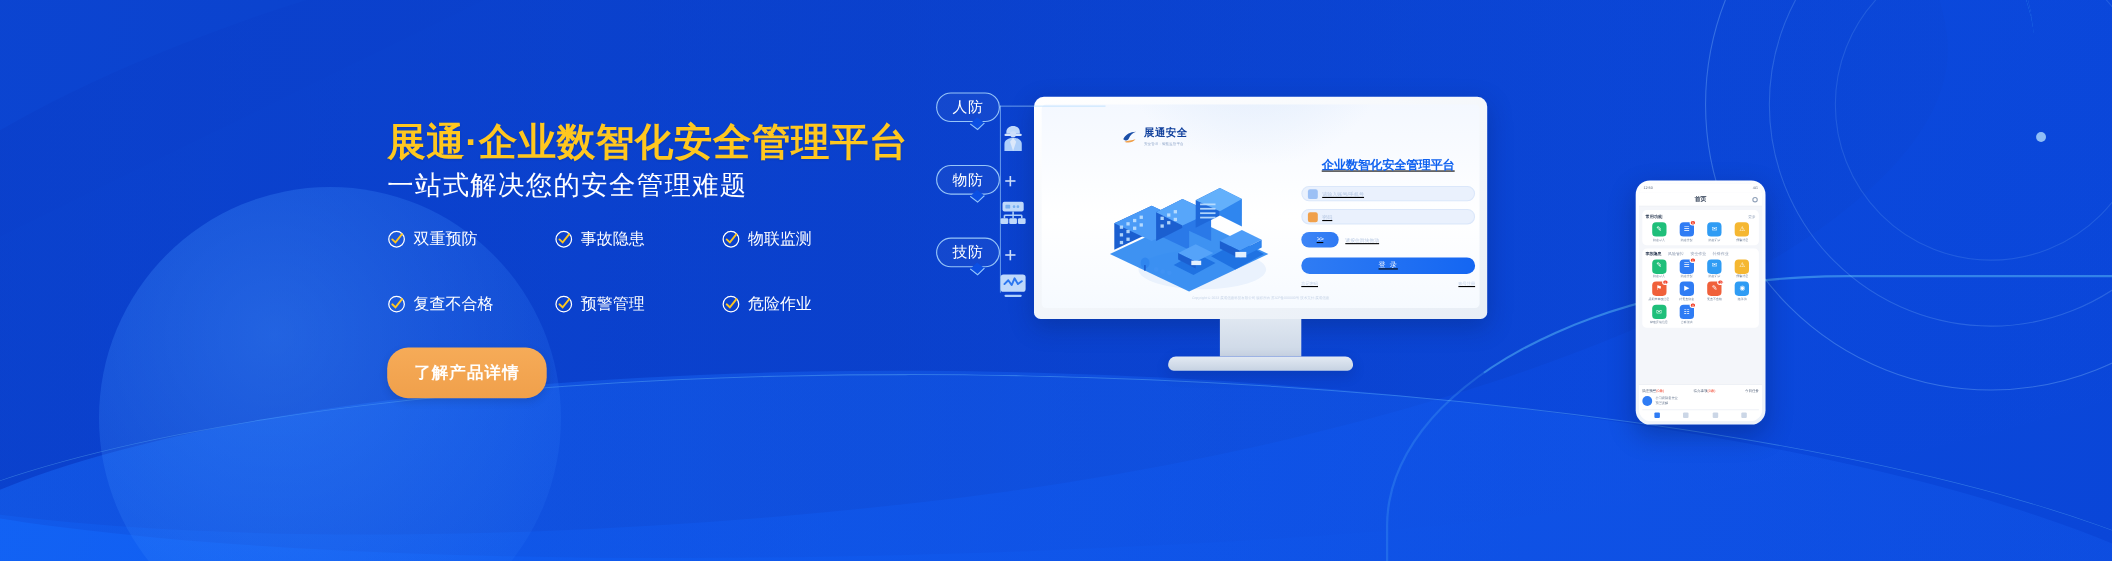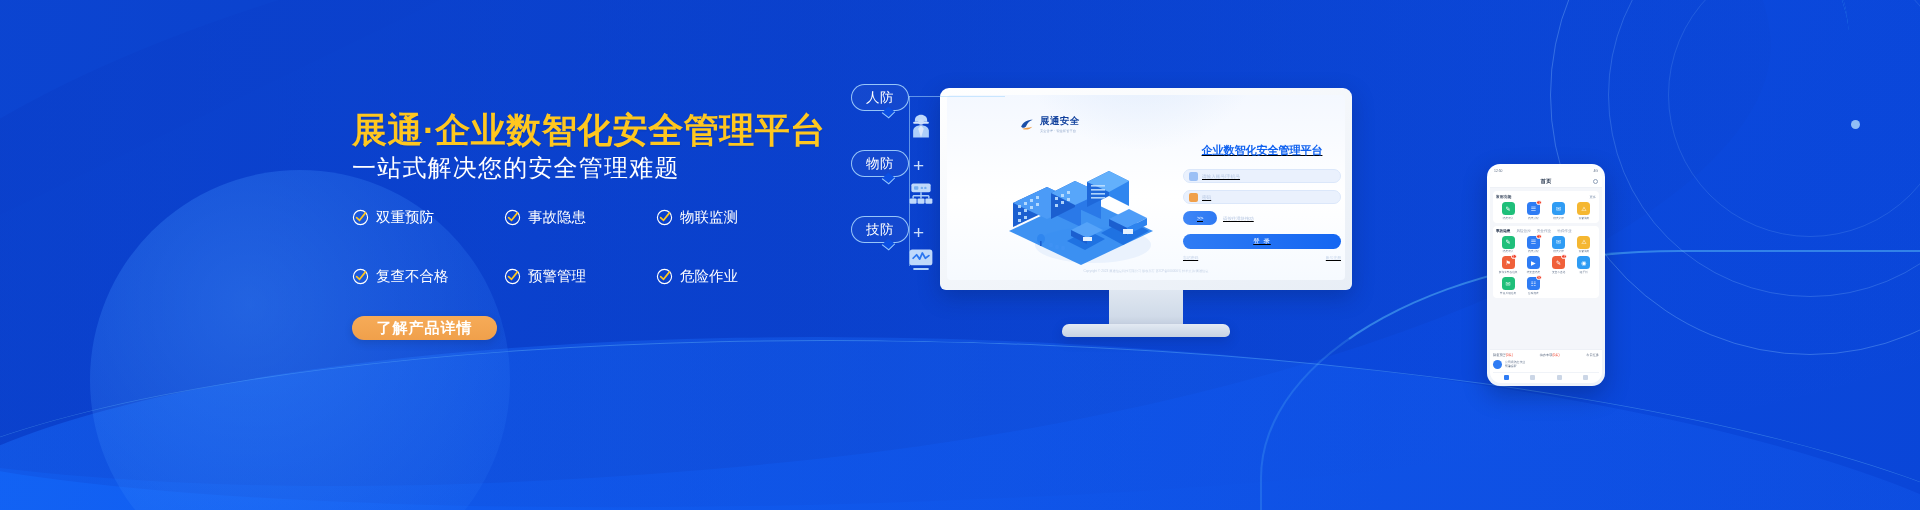--- a/index.html
+++ b/index.html
@@ -141,21 +141,21 @@
     display:flex; align-items:center; gap:7px;
     color:#ffffff; font-size:14.5px;
     white-space: nowrap;
   }
   .check {
     width:17px; height:17px; flex:0 0 17px;
     display:block;
   }
   .cta {
     margin-top: 30px;
-    width: 145px; height: 24px;
+    width: 145px; height: 46px;
     border: none;
     border-radius: 19px;
     background: linear-gradient(180deg, #f6ab58, #f0a04b);
     color:#ffffff;
     font-size: 15px;
     font-weight: 700;
     letter-spacing: 1px;
     cursor: pointer;
     box-shadow: 0 3px 8px rgba(0,0,0,.12);
     font-family: "Liberation Sans", sans-serif;

